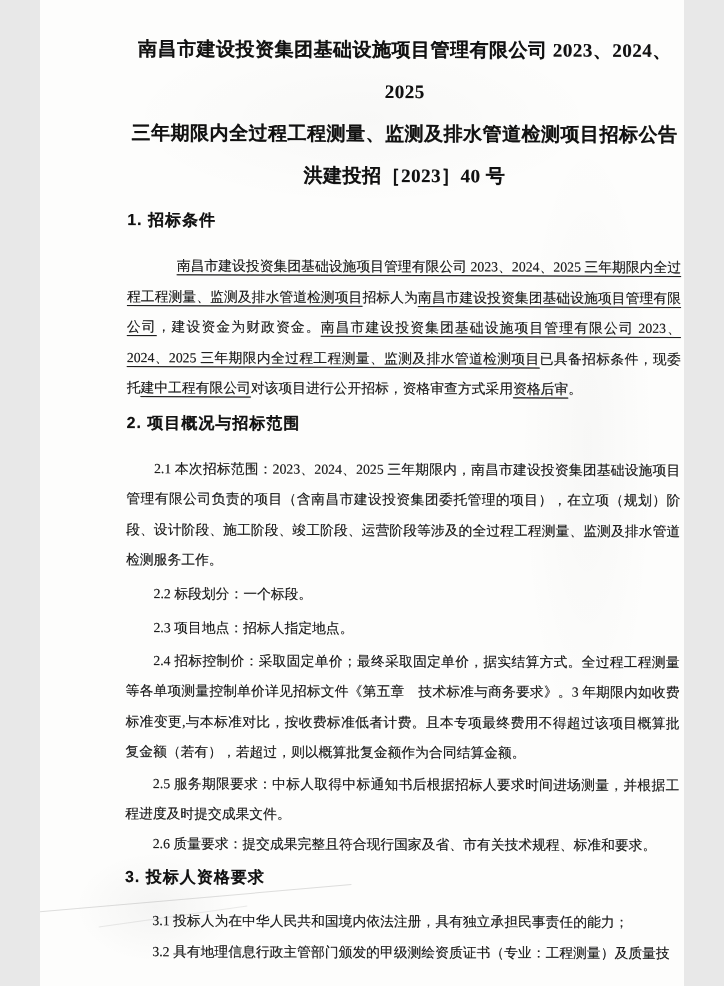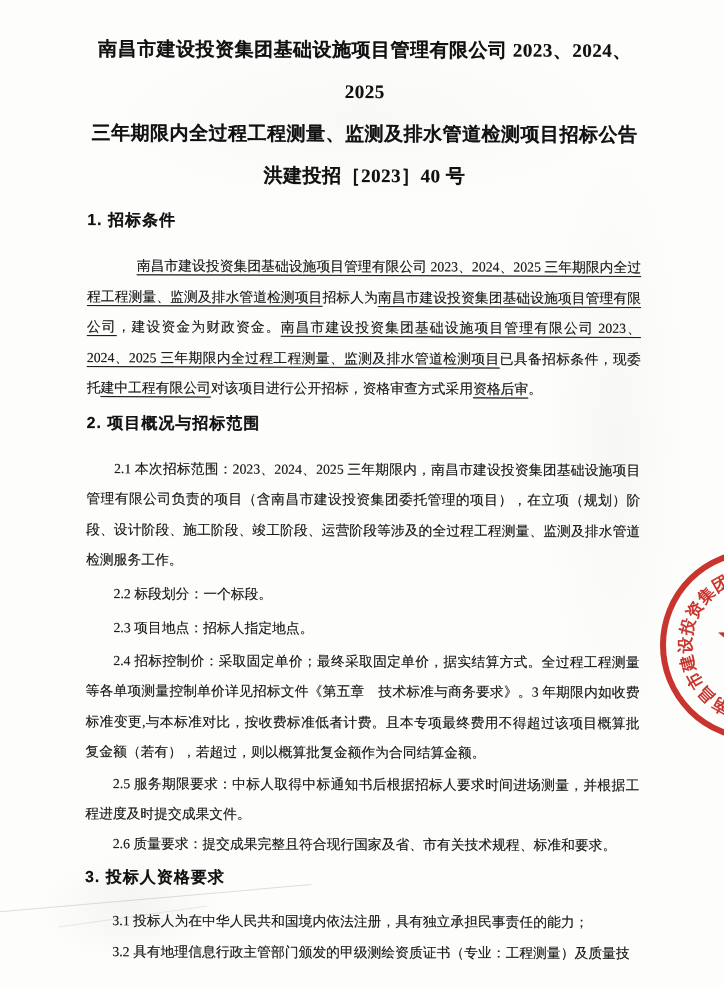--- a/index.html
+++ b/index.html
@@ -1,18 +1,18 @@
 <!DOCTYPE html>
 <html><head>
 <meta charset="utf-8">
 <style>
   html,body{margin:0;padding:0;background:#e8e8e8;}
   .sheet{
     position:relative;
-    width:724px;height:986px;
+    width:644px;height:986px;
     margin:0 auto;
     background:#fdfdfc;
     background-image:
       radial-gradient(closest-side at 18% 92%, rgba(0,0,0,0.035), transparent 70%),
       radial-gradient(closest-side at 85% 45%, rgba(0,0,0,0.025), transparent 70%),
       radial-gradient(closest-side at 50% 12%, rgba(0,0,0,0.02), transparent 75%);
     overflow:hidden;
     font-family:"Liberation Serif","DejaVu Serif",serif;
     color:#1e1e1e;
   }

